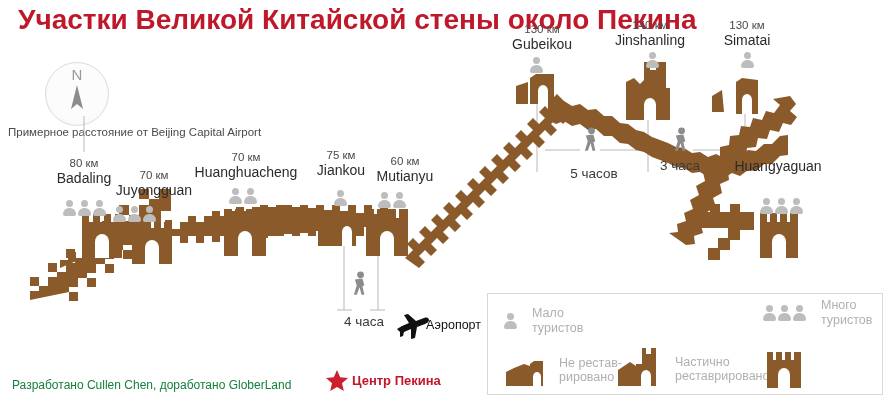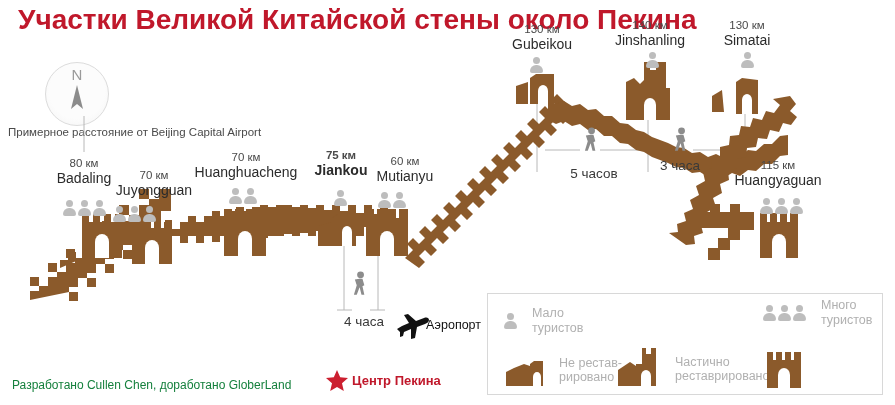--- a/index.html
+++ b/index.html
@@ -270,42 +270,41 @@
     <div class="name">Badaling</div>
   </div>
   <div class="site" style="left:106px;top:168px;width:96px;">
     <div class="dist">70 км</div>
     <div class="name">Juyongguan</div>
   </div>
   <div class="site" style="left:186px;top:150px;width:120px;">
     <div class="dist">70 км</div>
     <div class="name">Huanghuacheng</div>
   </div>
-  <div class="site" style="left:306px;top:148px;width:70px;font-weight:bold;">
+  <div class="site" style="left:306px;top:148px;width:70px;">
     <div class="dist">75 км</div>
     <div class="name">Jiankou</div>
   </div>
   <div class="site" style="left:366px;top:154px;width:78px;">
     <div class="dist">60 км</div>
     <div class="name">Mutianyu</div>
   </div>
   <div class="site" style="left:500px;top:22px;width:84px;">
     <div class="dist">130 км</div>
     <div class="name">Gubeikou</div>
   </div>
   <div class="site" style="left:604px;top:18px;width:92px;">
     <div class="dist">140 км</div>
     <div class="name">Jinshanling</div>
   </div>
   <div class="site" style="left:708px;top:18px;width:78px;">
     <div class="dist">130 км</div>
     <div class="name">Simatai</div>
   </div>
   <div class="site" style="left:722px;top:158px;width:112px;">
-    <div class="dist">115 км</div>
     <div class="name">Huangyaguan</div>
   </div>
 
   <div class="people" style="left:63px;top:200px;">
     <div class="ppl">
         <div class="head"></div>
         <div class="body"></div>
       </div>
     <div class="ppl">
         <div class="head"></div>

